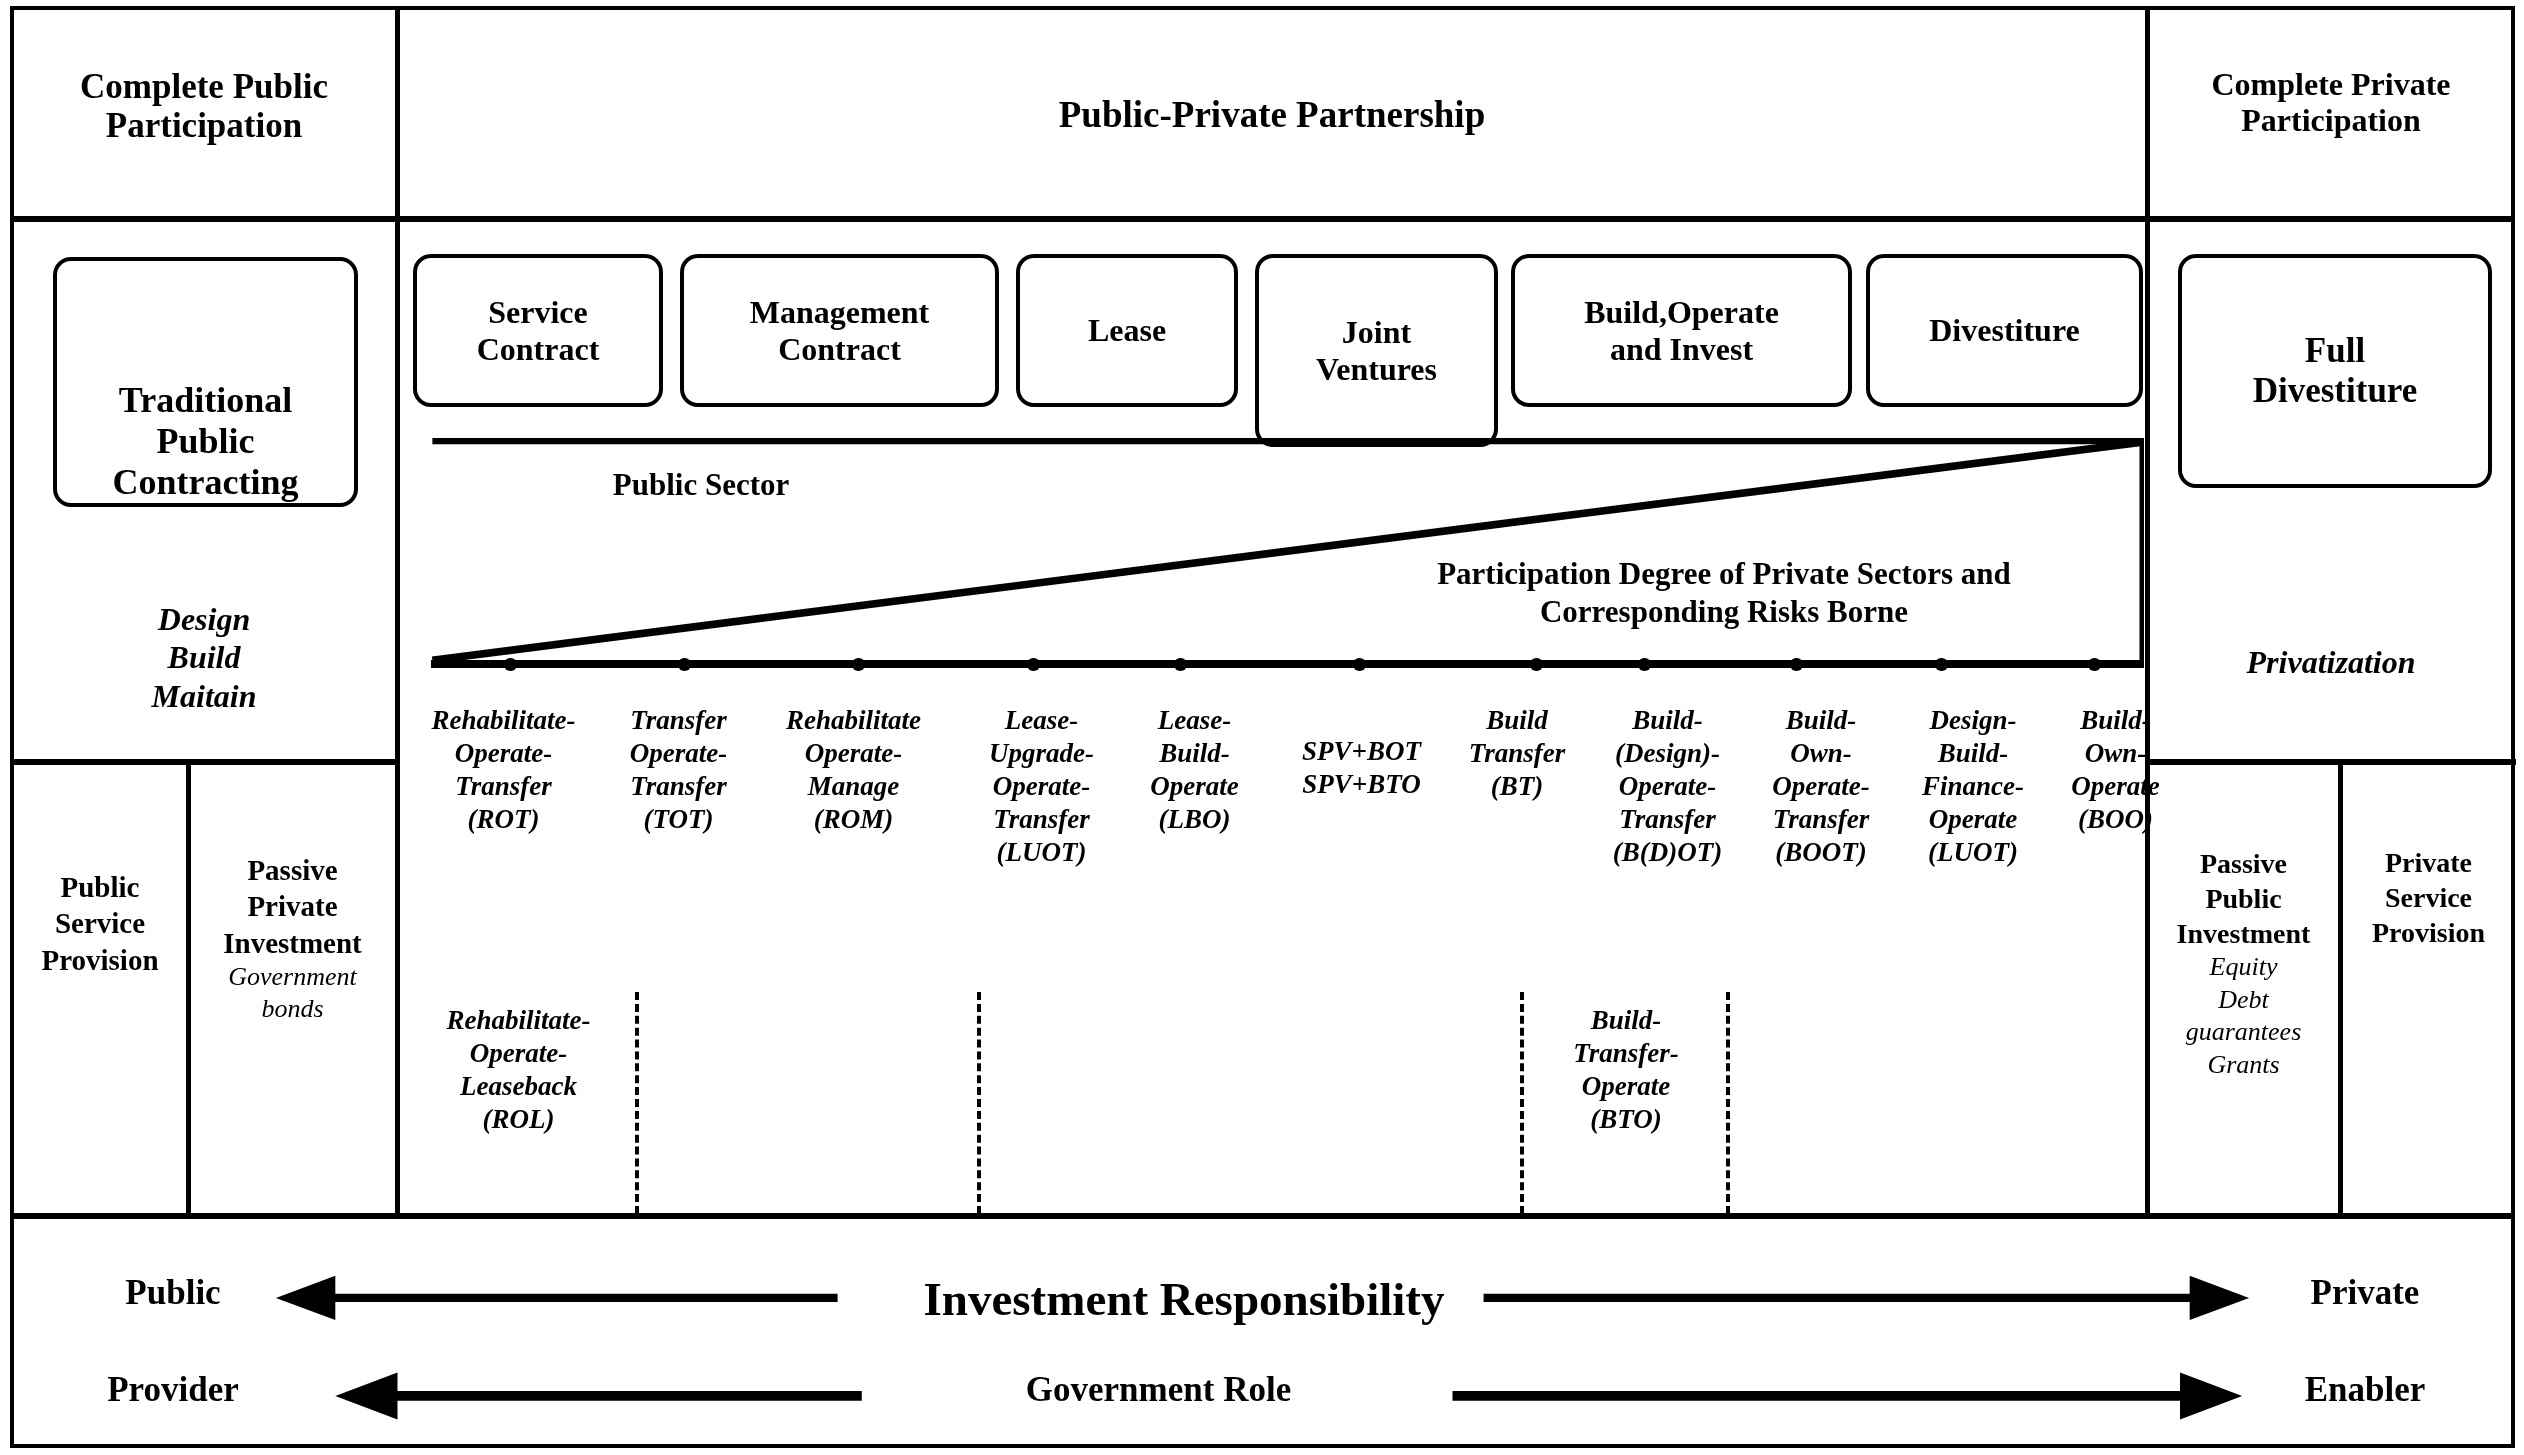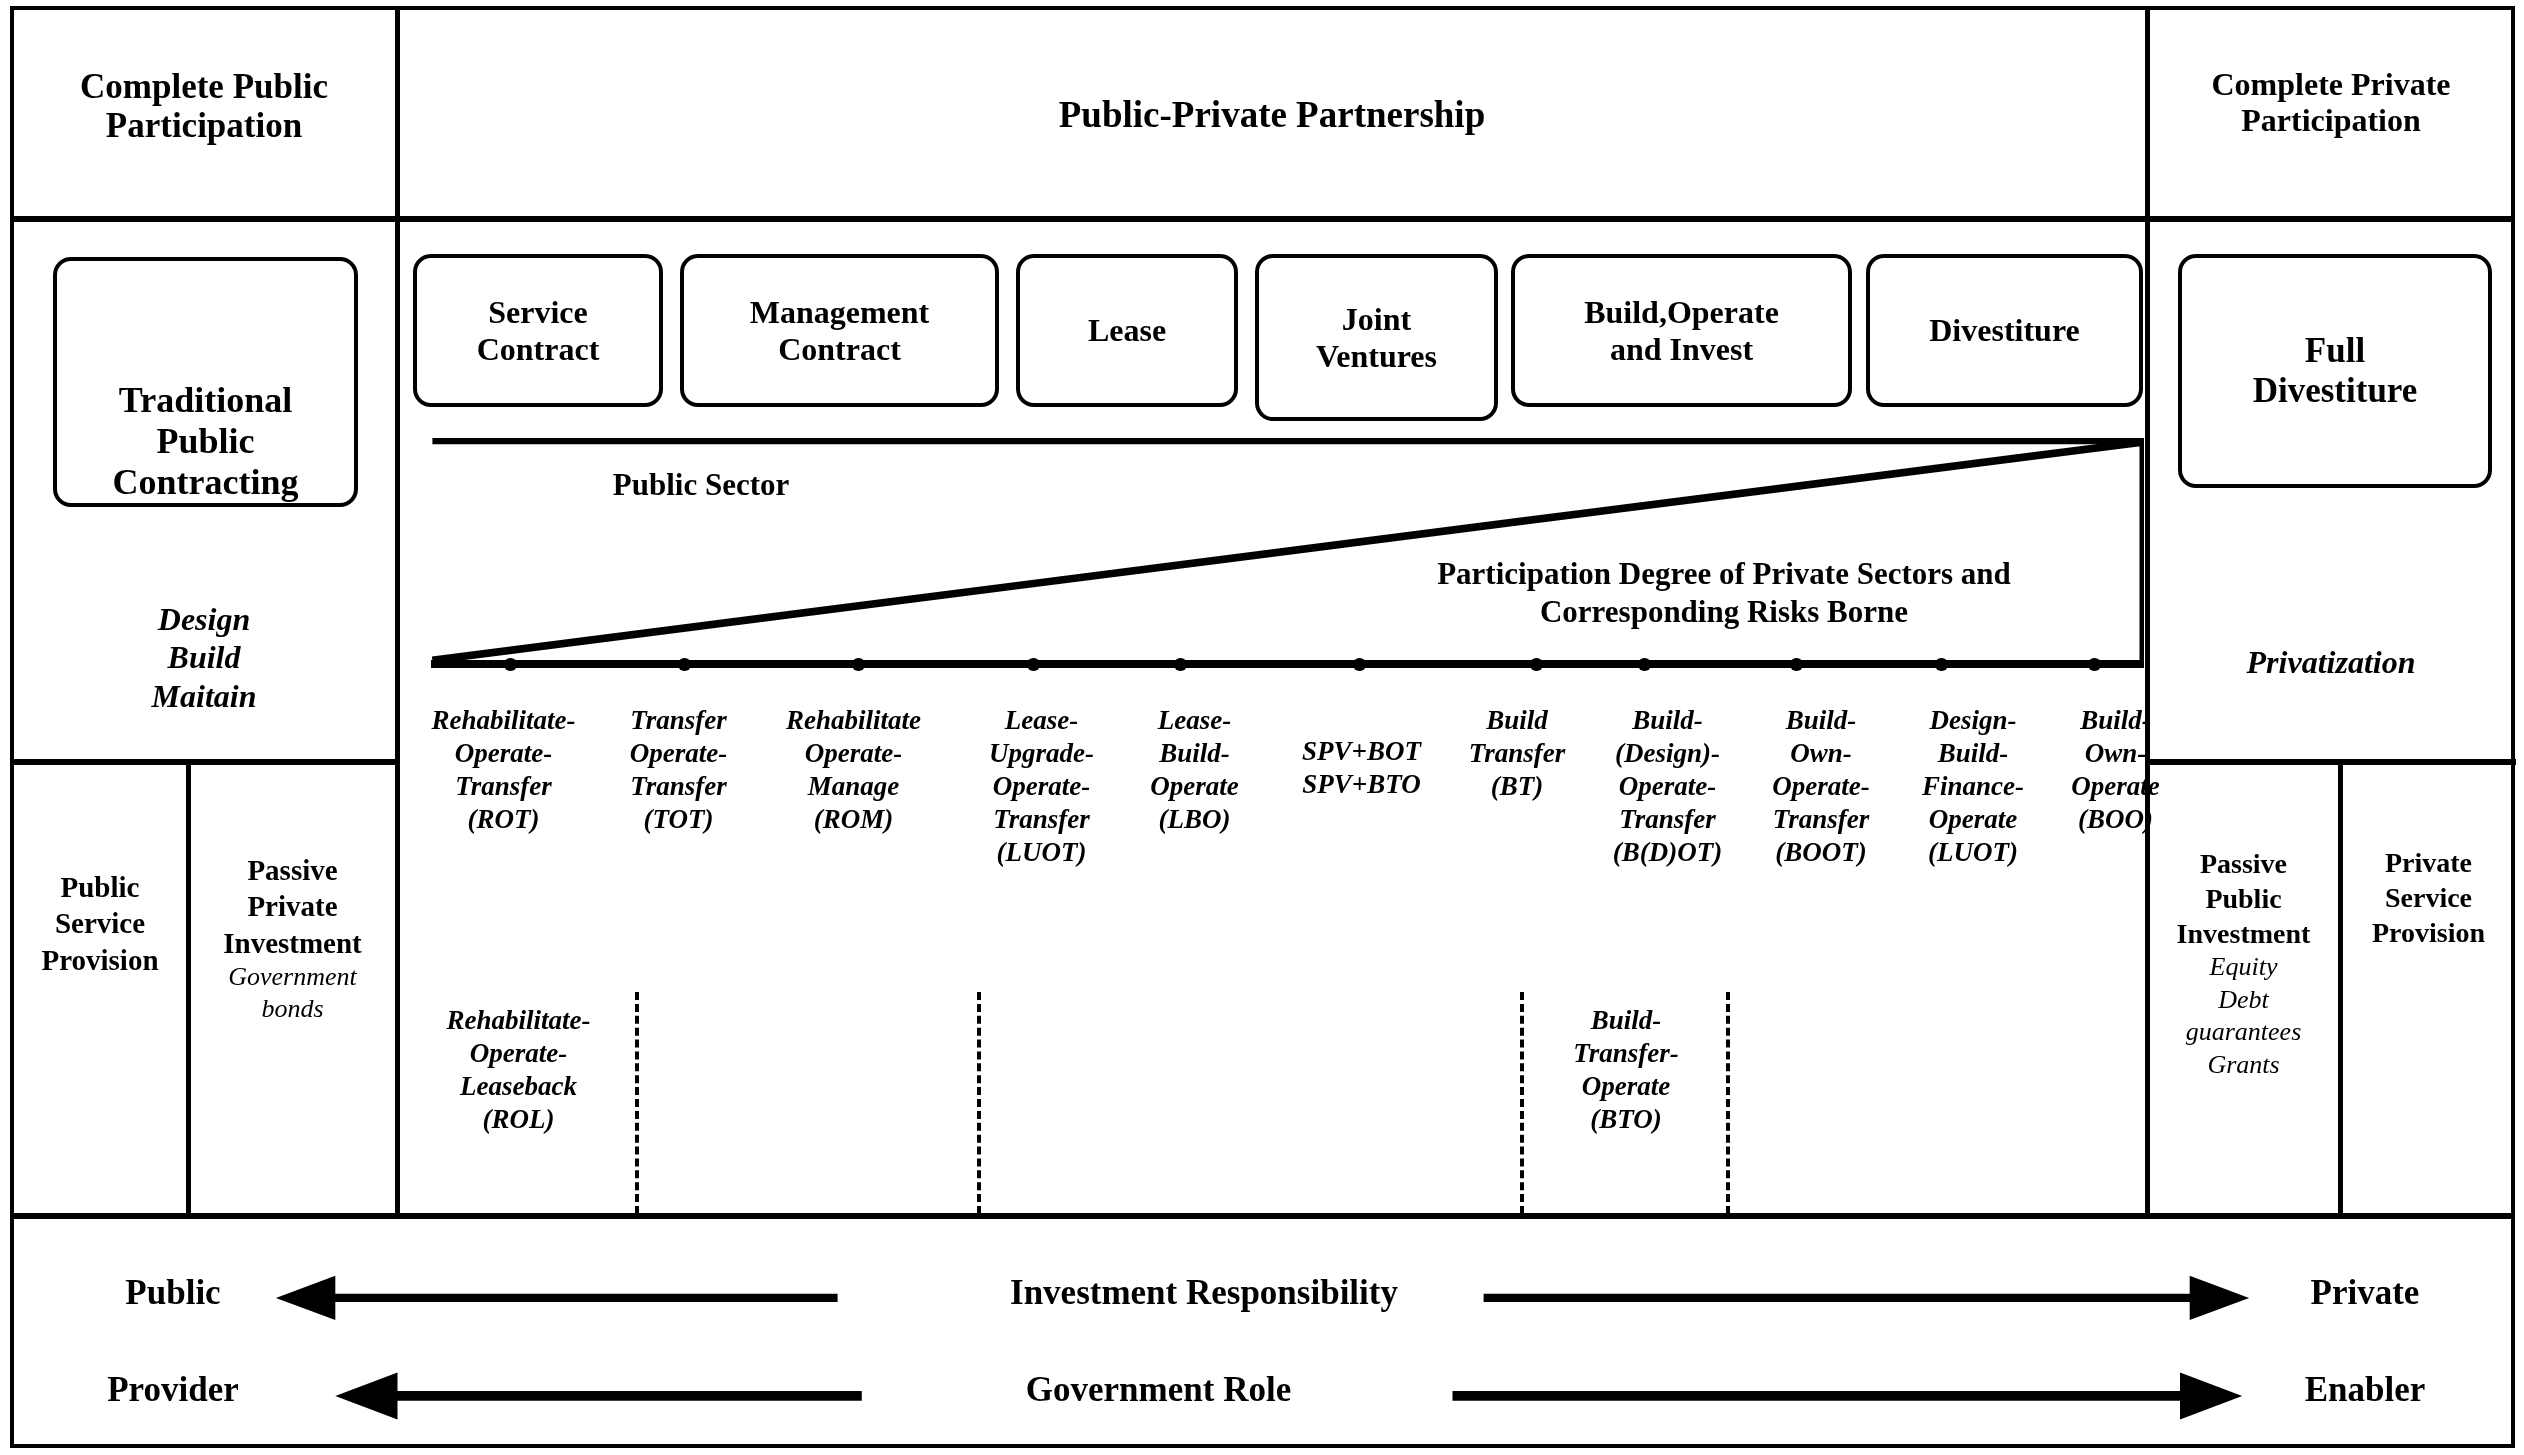--- a/index.html
+++ b/index.html
@@ -114,21 +114,21 @@
     <div>Service</div>
     <div>Contract</div>
   </div>
   <div class="rbox" style="left:680px;top:254px;width:319px;height:153px;font-size:32px;flex-direction:column;">
     <div>Management</div>
     <div>Contract</div>
   </div>
   <div class="rbox" style="left:1016px;top:254px;width:222px;height:153px;font-size:32px;flex-direction:column;">
     <div>Lease</div>
   </div>
-  <div class="rbox" style="left:1255px;top:254px;width:243px;height:167px;font-size:32px;flex-direction:column;">
+  <div class="rbox" style="left:1255px;top:254px;width:243px;height:193px;font-size:32px;flex-direction:column;">
     <div>Joint</div>
     <div>Ventures</div>
   </div>
   <div class="rbox" style="left:1511px;top:254px;width:341px;height:153px;font-size:32px;flex-direction:column;">
     <div>Build,Operate</div>
     <div>and Invest</div>
   </div>
   <div class="rbox" style="left:1866px;top:254px;width:277px;height:153px;font-size:32px;flex-direction:column;">
     <div>Divestiture</div>
   </div>
@@ -256,21 +256,21 @@
   </div>
 
   <div class="tc bi" style="left:1533px;top:1004px;width:186px;font-size:27px;line-height:1.22;">
     <div>Build-</div>
     <div>Transfer-</div>
     <div>Operate</div>
     <div>(BTO)</div>
   </div>
 
   <div class="tc bold" style="left:76px;top:1273px;width:194px;font-size:35px;">Public</div>
-  <div class="tc bold" style="left:892px;top:1273px;width:624px;font-size:35px;">Investment Responsibility</div>
+  <div class="tc bold" style="left:872px;top:1273px;width:624px;font-size:47px;">Investment Responsibility</div>
   <div class="tc bold" style="left:2261px;top:1273px;width:208px;font-size:35px;">Private</div>
 
   <svg style="position:absolute;left:0;top:1262px;" width="2525" height="76" viewBox="0 0 3640 110">
 
     <line x1="470" y1="52" x2="1205" y2="52" stroke="#000" stroke-width="12"></line>
     <polygon points="392,52 478,20 478,84" fill="#000"></polygon>
 
     <line x1="2140" y1="52" x2="3175" y2="52" stroke="#000" stroke-width="12"></line>
     <polygon points="3248,52 3162,20 3162,84" fill="#000"></polygon>
   </svg>

